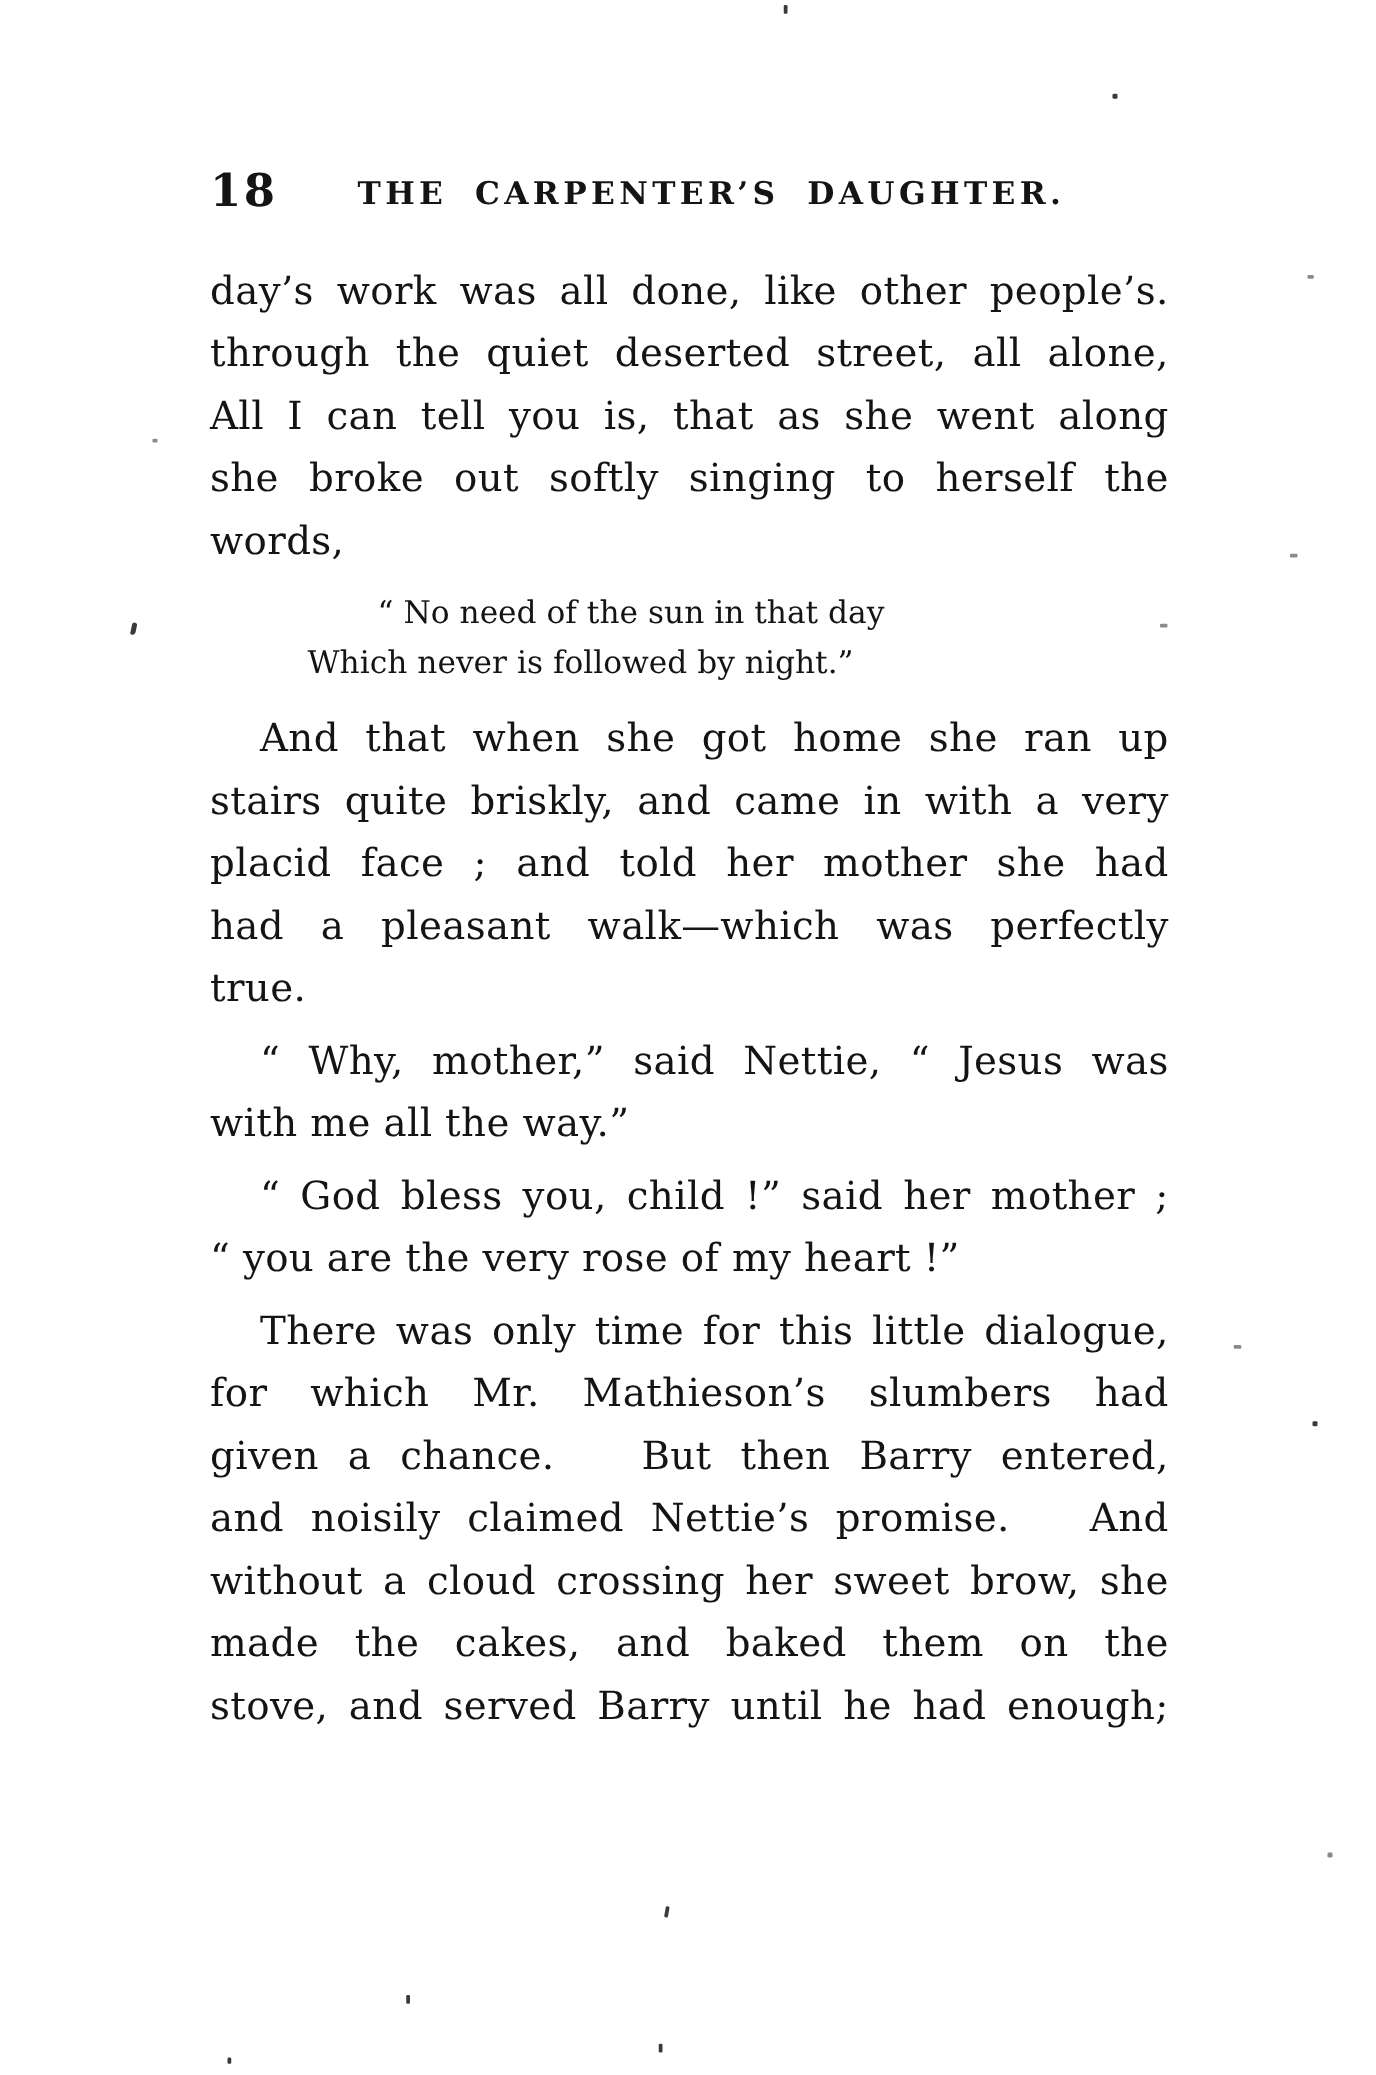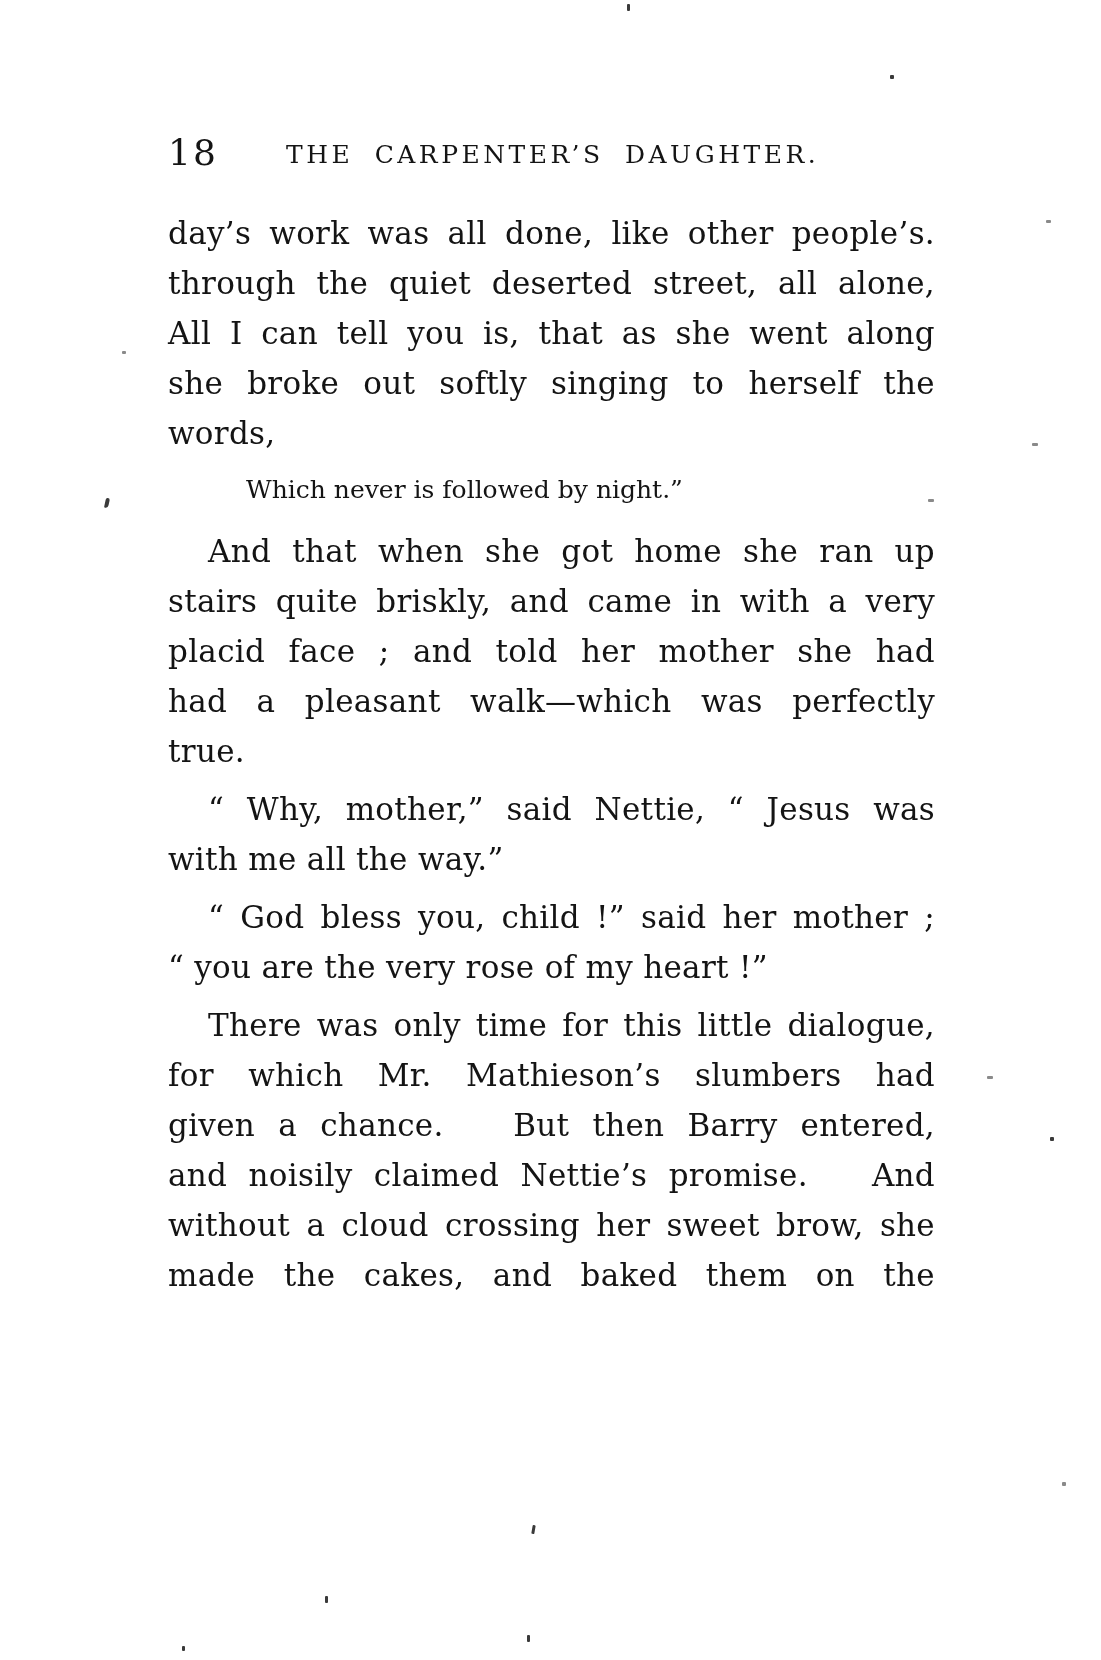--- a/index.html
+++ b/index.html
@@ -22,29 +22,29 @@
     top: 132px;
     left: 168px;
     width: 767px;
     height: 52px;
   }
   .page-number {
     position: absolute;
     left: 0;
     top: 0;
     font-size: 36px;
-    font-weight: normal;
+    font-weight: bold;
     letter-spacing: 2px;
   }
   .running-title {
     position: absolute;
     left: 118px;
     top: 8px;
     font-size: 25px;
-    font-weight: normal;
+    font-weight: bold;
     letter-spacing: 3.5px;
     word-spacing: 10px;
     white-space: nowrap;
   }
   
   .body-block {
     position: absolute;
     left: 168px;
     top: 192px;
     width: 767px;
@@ -113,20 +113,21 @@
 
     <div class="para para1">
       <div class="ln j">day’s work was all done, like other people’s.</div>
       <div class="ln j">through the quiet deserted street, all alone,</div>
       <div class="ln j">All I can tell you is, that as she went along</div>
       <div class="ln j">she broke out softly singing to herself the</div>
       <div class="ln">words,</div>
     </div>
 
     <div class="verse">
+      <div class="vln v1">“ No need of the sun in that day</div>
       <div class="vln v2">Which never is followed by night.”</div>
     </div>
 
     <div class="para p2">
       <div class="ln j ind">And that when she got home she ran up</div>
       <div class="ln j">stairs quite briskly, and came in with a very</div>
       <div class="ln j">placid face ; and told her mother she had</div>
       <div class="ln j">had a pleasant walk—which was perfectly</div>
       <div class="ln">true.</div>
     </div>
@@ -144,20 +145,21 @@
       <div class="ln">“ you are the very rose of my heart !”</div>
     </div>
 
     <div class="para p6">
       <div class="ln j ind">There was only time for this little dialogue,</div>
       <div class="ln j">for which Mr. Mathieson’s slumbers had</div>
       <div class="ln j">given a chance.   But then Barry entered,</div>
       <div class="ln j">and noisily claimed Nettie’s promise.   And</div>
       <div class="ln j">without a cloud crossing her sweet brow, she</div>
       <div class="ln j">made the cakes, and baked them on the</div>
+      <div class="ln j">stove, and served Barry until he had enough;</div>
     </div>
 
   </div>
 
   <div class="speck sp1"></div>
   <div class="speck sp2"></div>
   <div class="speck sp3 light"></div>
   <div class="speck sp4 light"></div>
   <div class="speck sp5"></div>
   <div class="speck sp6 light"></div>

